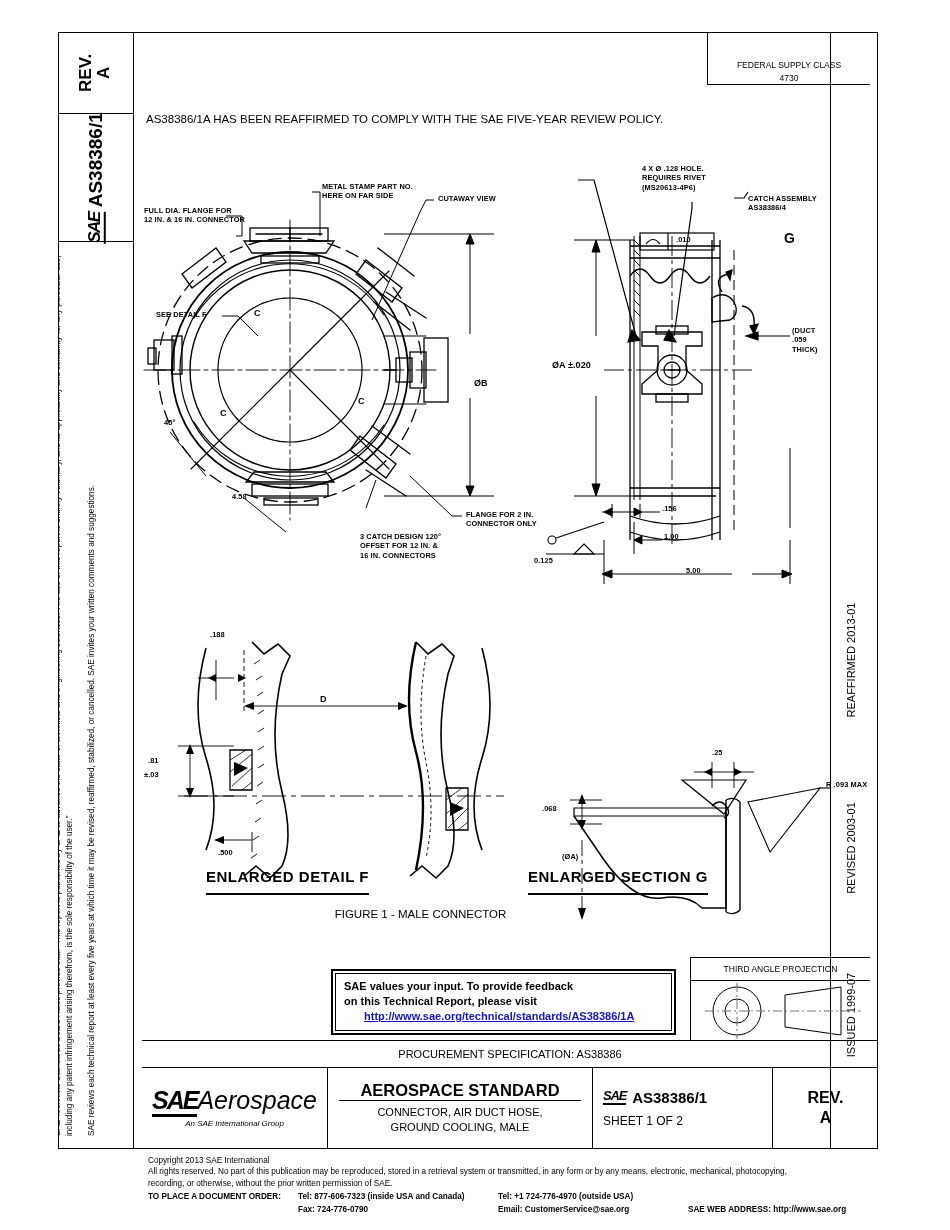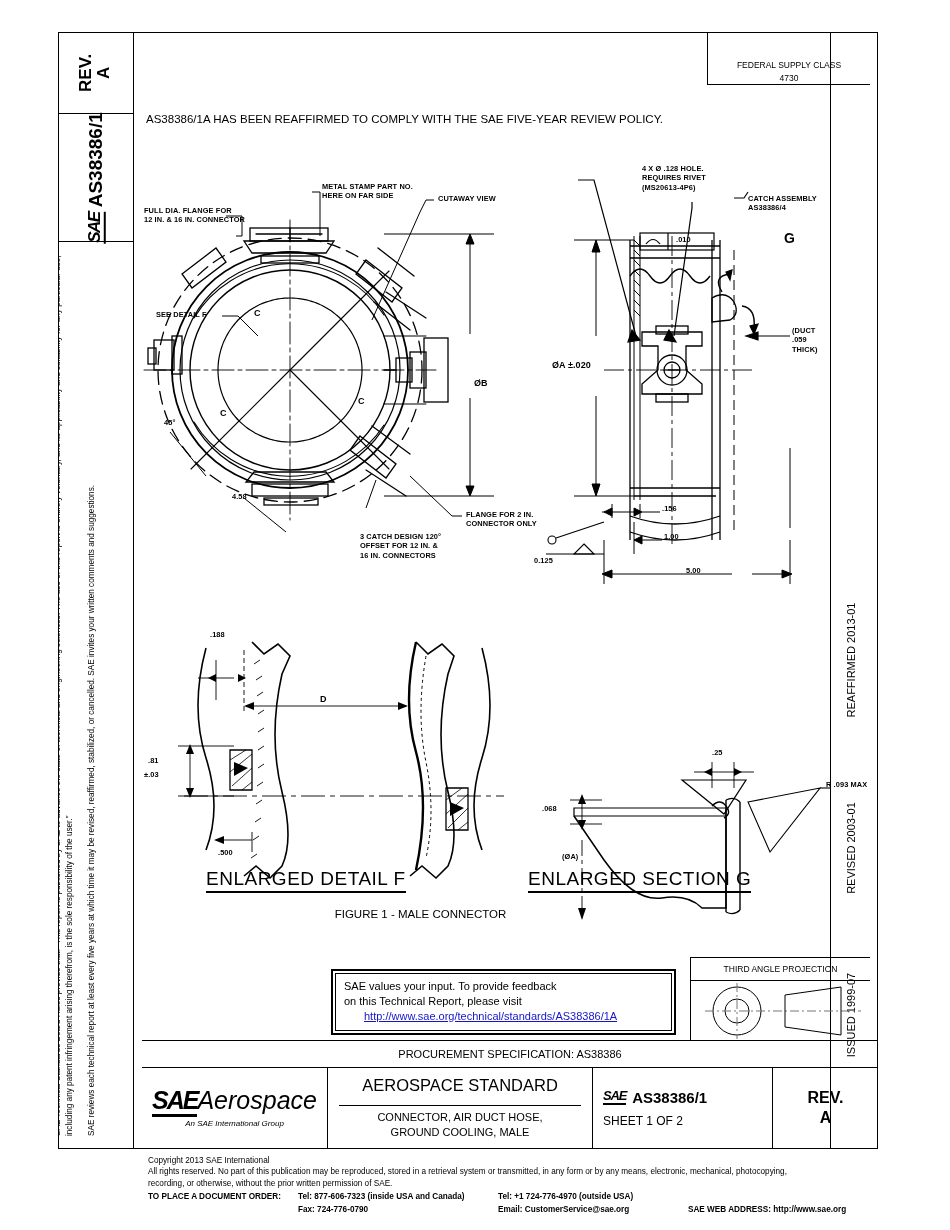--- a/index.html
+++ b/index.html
@@ -27,42 +27,42 @@
   .rationale-text{position:absolute;left:146px;top:113px;width:700px;font-size:11.5px;}
   
   .date-col{position:absolute;left:830px;top:32px;width:40px;height:1117px;border-left:1.6px solid #000;box-sizing:border-box;}
   .date-col .d{position:absolute;left:0;width:40px;display:flex;align-items:center;justify-content:center;}
   .date-col .d span{transform:rotate(-90deg);white-space:nowrap;font-size:11px;}
   
   .dwg{position:absolute;left:134px;top:140px;width:696px;height:800px;}
   .dwg svg{display:block;}
   .lbl{position:absolute;font-family:"Liberation Sans",sans-serif;font-weight:bold;font-size:7.4px;line-height:1.25;letter-spacing:.1px;white-space:pre;}
   .lbl-lg{font-size:9px;}
-  .section-title{position:absolute;font-size:19px;font-weight:normal;letter-spacing:.5px;border-bottom:2.4px solid #000;padding-bottom:1px;}
+  .section-title{position:absolute;font-size:15px;font-weight:bold;letter-spacing:.5px;border-bottom:2.4px solid #000;padding-bottom:8px;}
   .fig-caption{position:absolute;left:134px;top:908px;width:573px;text-align:center;font-size:11.5px;}
   
   .fb-outer{position:absolute;left:331px;top:969px;width:345px;height:66px;border:2.2px solid #000;background:#fff;box-sizing:border-box;padding:2px;}
-  .fb-inner{border:1px solid #000;width:100%;height:100%;box-sizing:border-box;padding:5px 8px;font-size:11px;font-weight:normal;line-height:1.35;}
+  .fb-inner{border:1px solid #000;width:100%;height:100%;box-sizing:border-box;padding:5px 8px;font-size:11px;font-weight:bold;line-height:1.35;}
   .fb-link{color:#1414c8;text-decoration:underline;display:block;padding-left:20px;}
   
   .tap-box{position:absolute;left:690px;top:957px;width:180px;height:83px;border-left:1.6px solid #000;border-top:1.6px solid #000;box-sizing:border-box;}
   .tap-title{height:22px;border-bottom:1.2px solid #000;display:flex;align-items:center;justify-content:center;font-size:8.5px;}
   
   .tb{position:absolute;left:58px;top:1040px;width:820px;}
   .tb-row1{position:absolute;left:84px;top:0;width:736px;height:28px;border-top:1.6px solid #000;border-bottom:1.6px solid #000;box-sizing:border-box;display:flex;}
   .tb-cust{width:368px;border-right:1.6px solid #000;box-sizing:border-box;display:flex;align-items:center;padding-left:8px;font-size:11px;}
   .tb-proc{flex:1;display:flex;align-items:center;justify-content:center;font-size:11px;}
   .tb-row2{position:absolute;left:84px;top:28px;width:736px;height:81px;border-bottom:1.6px solid #000;box-sizing:border-box;display:flex;}
   .tb-logo{width:186px;border-right:1.6px solid #000;box-sizing:border-box;display:flex;flex-direction:column;align-items:center;justify-content:center;}
   .tb-logo-main{display:flex;align-items:baseline;}
   .tb-logo-sae{font-weight:bold;font-style:italic;font-size:25px;letter-spacing:-2px;border-bottom:3px solid #000;line-height:1;padding-bottom:1px;}
   .tb-logo-aero{font-style:italic;font-size:25px;line-height:1;}
   .tb-logo-sub{font-style:italic;font-size:8px;margin-top:2px;}
   .tb-mid{width:265px;border-right:1.6px solid #000;box-sizing:border-box;display:flex;flex-direction:column;align-items:center;justify-content:center;}
-  .tb-mid-hd{font-weight:normal;font-size:16.5px;border-bottom:1.6px solid #000;width:92%;text-align:center;padding-bottom:10px;}
+  .tb-mid-hd{font-weight:bold;font-size:16.5px;border-bottom:1.6px solid #000;width:92%;text-align:center;padding-bottom:0;}
   .tb-mid-sub{font-size:11px;text-align:center;line-height:1.35;padding-top:4px;}
   .tb-num{width:180px;border-right:1.6px solid #000;box-sizing:border-box;display:flex;flex-direction:column;justify-content:center;padding-left:10px;gap:8px;}
   .tb-num-top{display:flex;align-items:center;gap:6px;font-weight:bold;font-size:15px;}
   .tb-num-sae{font-weight:bold;font-style:italic;font-size:13px;letter-spacing:-1.2px;border-bottom:2.5px solid #000;line-height:1;padding-bottom:1px;}
   .tb-num-sheet{font-size:12px;font-weight:normal;}
   .tb-rev{flex:1;display:flex;flex-direction:column;align-items:center;justify-content:center;font-weight:bold;font-size:16px;line-height:1.25;}
   
   .footer{position:absolute;left:148px;top:1155px;width:760px;font-size:8.2px;line-height:1.38;}
   .footer .ln{display:block;}
   .footer .order{display:flex;margin-top:2px;font-weight:bold;}

